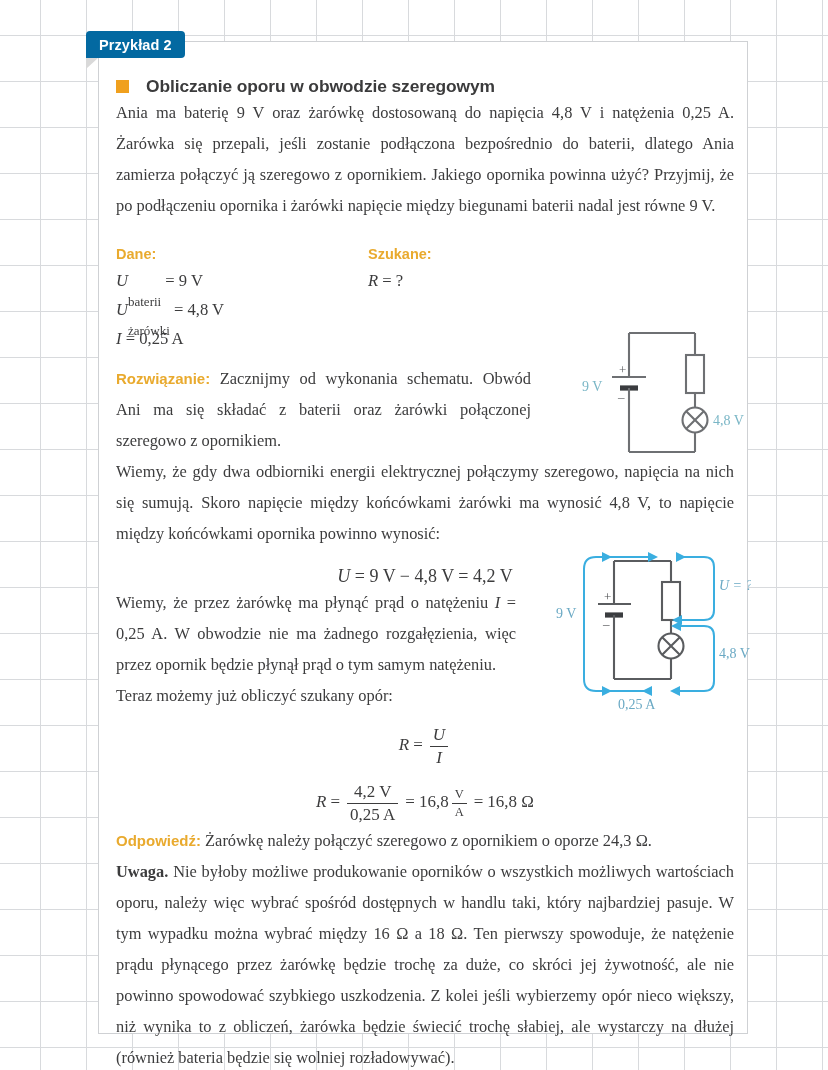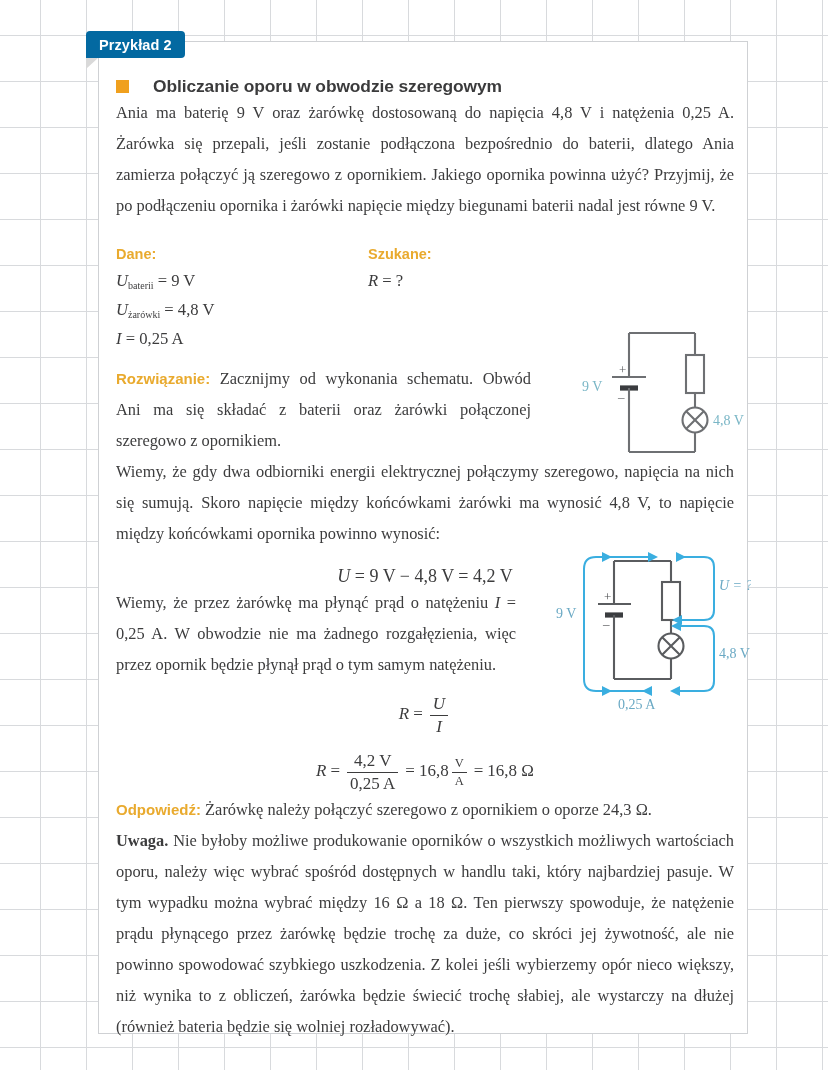--- a/index.html
+++ b/index.html
@@ -77,21 +77,21 @@
     left: 116px;
     top: 68px;
     width: 618px;
     z-index: 5;
   }
 
   
   .heading-row {
     display: flex;
     align-items: center;
-    gap: 24px;
+    gap: 17px;
     margin-top: 8px;
   }
   .heading-square {
     width: 13px;
     height: 13px;
     background: #f0a01e;
     flex: 0 0 auto;
   }
   .heading-text {
     font-family: "Liberation Sans", sans-serif;
@@ -130,24 +130,24 @@
   #wanted-col { position: absolute; left: 252px; top: 0; }
   .eq-line {
     font-family: "Liberation Serif", serif;
     font-size: 16.6px;
     color: #3c3c3d;
     margin-top: 9px;
     white-space: nowrap;
   }
   .eq-line i { font-style: italic; }
   .eq-line sub {
-    font-size: 10px;
+    font-size: 13px;
     vertical-align: baseline;
     position: relative;
-    top: 3px;
+    top: 20px;
     font-style: normal;
   }
 
   
   #solution-block { margin-top: 17px; width: 415px; }
   .inline-label {
     font-family: "Liberation Sans", sans-serif;
     font-weight: bold;
     font-size: 15px;
     color: #e9aa2e;
@@ -243,20 +243,21 @@
   </div>
 
   <p class="body" id="solution-block"><span class="inline-label">Rozwiązanie:</span><span> Zacznijmy od wykonania schematu. Obwód Ani ma się składać z baterii oraz żarówki połączonej szeregowo z opornikiem.</span></p>
 
   <p class="body para-mid">Wiemy, że gdy dwa odbiorniki energii elektrycznej połączymy szeregowo, napięcia na nich się sumują. Skoro napięcie między końcówkami żarówki ma wynosić 4,8 V, to napięcie między końcówkami opornika powinno wynosić:</p>
 
   <div class="formula-center"><i>U</i><span> = 9 V − 4,8 V = 4,2 V</span></div>
 
   <p class="body para-narrow"><span>Wiemy, że przez żarówkę ma płynąć prąd o natężeniu </span><i>I</i><span> = 0,25 A. W obwodzie nie ma żadnego rozgałęzienia, więc przez opornik będzie płynął prąd o tym samym natężeniu.</span></p>
 
+  <p class="body para-narrow">Teraz możemy już obliczyć szukany opór:</p>
 
   <div class="formula-block">
     <i>R</i><span class="eqpad">=</span><span class="frac"><i class="num">U</i><i class="den">I</i></span>
   </div>
 
   <div class="formula-block">
     <i>R</i><span class="eqpad">=</span><span class="frac"><span class="num">4,2 V</span><span class="den">0,25 A</span></span><span class="eqpad">=</span><span>16,8</span><span class="frac frac-sm"><span class="num">V</span><span class="den">A</span></span><span class="eqpad">=</span><span>16,8 Ω</span>
   </div>
 
   <p class="body answer-row"><span class="inline-label">Odpowiedź:</span><span> Żarówkę należy połączyć szeregowo z opornikiem o oporze 24,3 Ω.</span></p>

